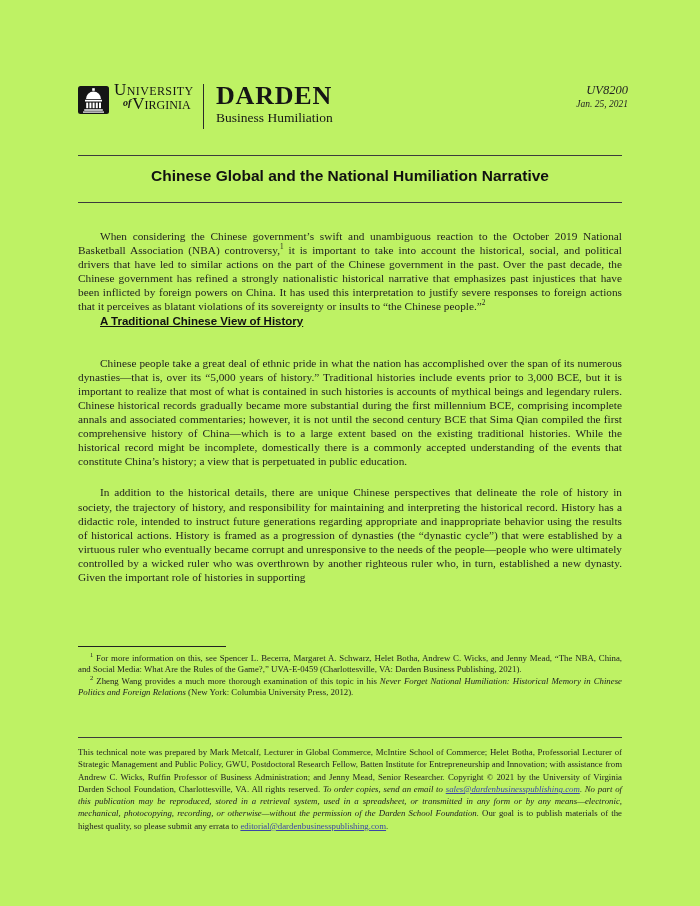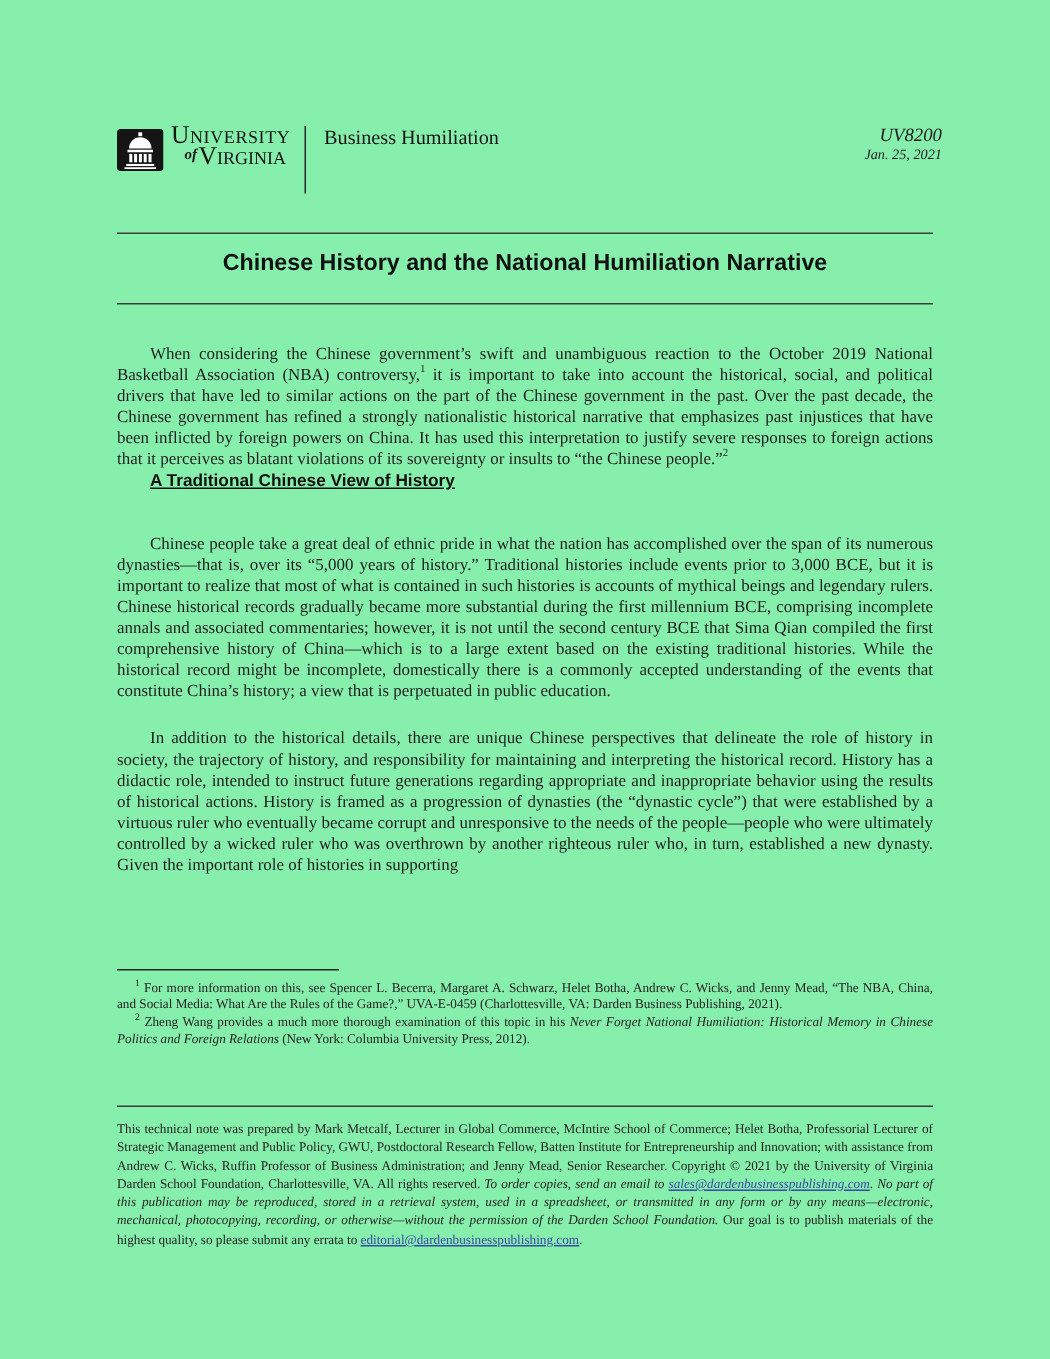--- a/index.html
+++ b/index.html
@@ -1,18 +1,18 @@
 <!DOCTYPE html>
 <html><head>
 <meta charset="utf-8">
 <style>
   html,body { margin:0; padding:0; background:#e8e8e8; }
   .page {
     position:relative; width:700px; height:906px; margin:0 auto;
-    background:#86efac; font-family:"Liberation Serif", serif; color:#1e1e1e;
+    background:#bef264; font-family:"Liberation Serif", serif; color:#1e1e1e;
     overflow:hidden;
   }
 
   
   .logo-lockup { position:absolute; left:78px; top:82px; display:flex; align-items:flex-start; }
   .rotunda { width:31px; height:28px; margin-top:4px; flex:0 0 auto; }
   .uva-word { margin-left:5px; color:#151515; }
   .uva-line1 { font-variant:small-caps; font-size:17px; line-height:15px; letter-spacing:0.4px; }
   .uva-line2 { font-variant:small-caps; font-size:17px; line-height:14px; margin-left:9px; white-space:nowrap; }
   .uva-of { font-variant:normal; font-style:italic; font-size:10px; position:relative; top:-3px; margin-right:1px;font-weight:bold; }
@@ -79,30 +79,31 @@
     </svg>
     <div class="uva-word">
       <div class="uva-line1">University</div>
       <div class="uva-line2"><span class="uva-of">of</span><span>Virginia</span></div>
     </div>
   </div>
 
   <div class="header-divider"></div>
 
   <div class="darden-block">
+    <div class="darden-title">DARDEN</div>
     <div class="darden-sub">Business Humiliation</div>
   </div>
 
   <div class="doc-id">
     <div class="doc-number">UV8200</div>
     <div class="doc-date">Jan. 25, 2021</div>
   </div>
 
   <div class="rule rule-title-top"></div>
-  <div class="page-title">Chinese History and the National Humiliation Narrative</div>
+  <div class="page-title">Chinese Global and the National Humiliation Narrative</div>
   <div class="rule rule-title-bottom"></div>
 
   <div class="article">
     <p><span>When considering the Chinese government’s swift and unambiguous reaction to the October 2019 National Basketball Association (NBA) controversy,</span><sup class="fn-ref">1</sup><span> it is important to take into account the historical, social, and political drivers that have led to similar actions on the part of the Chinese government in the past. Over the past decade, the Chinese government has refined a strongly nationalistic historical narrative that emphasizes past injustices that have been inflicted by foreign powers on China. It has used this interpretation to justify severe responses to foreign actions that it perceives as blatant violations of its sovereignty or insults to “the Chinese people.”</span><sup class="fn-ref">2</sup></p>
 
     <p class="section-heading">A Traditional Chinese View of History</p>
 
     <p class="p2">Chinese people take a great deal of ethnic pride in what the nation has accomplished over the span of its numerous dynasties—that is, over its “5,000 years of history.” Traditional histories include events prior to 3,000 BCE, but it is important to realize that most of what is contained in such histories is accounts of mythical beings and legendary rulers. Chinese historical records gradually became more substantial during the first millennium BCE, comprising incomplete annals and associated commentaries; however, it is not until the second century BCE that Sima Qian compiled the first comprehensive history of China—which is to a large extent based on the existing traditional histories. While the historical record might be incomplete, domestically there is a commonly accepted understanding of the events that constitute China’s history; a view that is perpetuated in public education.</p>
 
     <p class="p3">In addition to the historical details, there are unique Chinese perspectives that delineate the role of history in society, the trajectory of history, and responsibility for maintaining and interpreting the historical record. History has a didactic role, intended to instruct future generations regarding appropriate and inappropriate behavior using the results of historical actions. History is framed as a progression of dynasties (the “dynastic cycle”) that were established by a virtuous ruler who eventually became corrupt and unresponsive to the needs of the people—people who were ultimately controlled by a wicked ruler who was overthrown by another righteous ruler who, in turn, established a new dynasty. Given the important role of histories in supporting</p>

